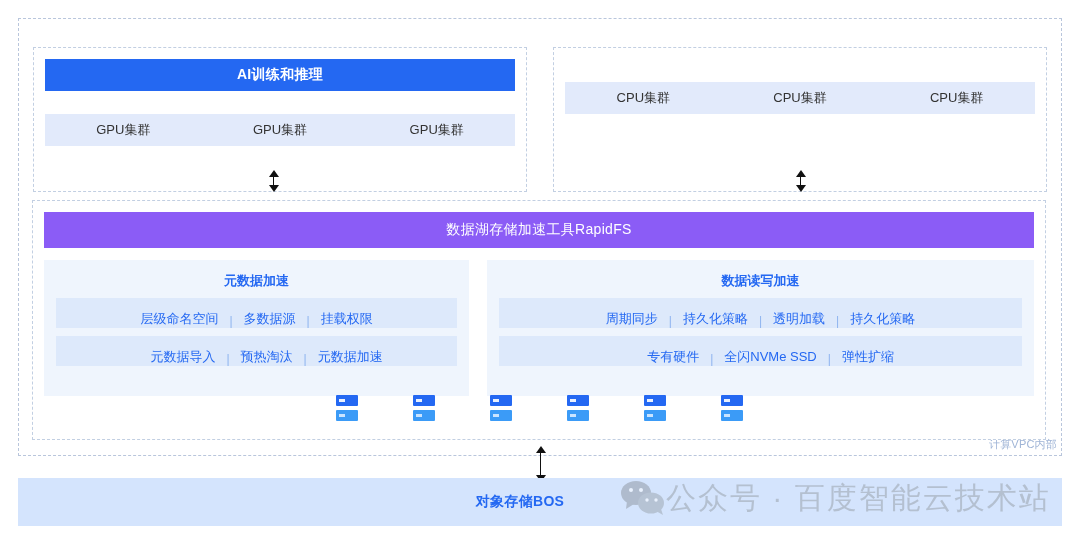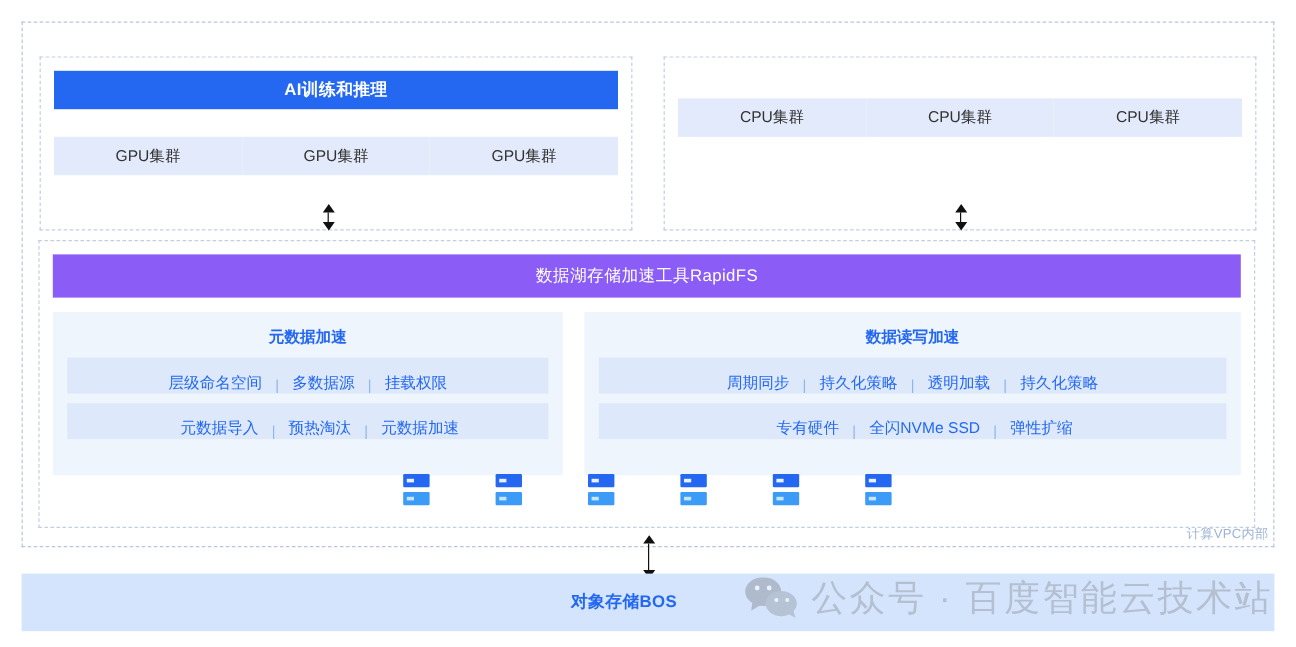--- a/index.html
+++ b/index.html
@@ -236,21 +236,20 @@
   }
 
   
   .watermark {
     position: absolute;
     left: 620px;
     top: 474px;
     height: 48px;
     display: flex;
     align-items: center;
-    gap: 10px;
     pointer-events: none;
   }
   .watermark .wm-text {
     font-size: 30px;
     color: #9aa3ad;
     opacity: .55;
     letter-spacing: 2px;
     white-space: nowrap;
   }
   .wechat-logo {

